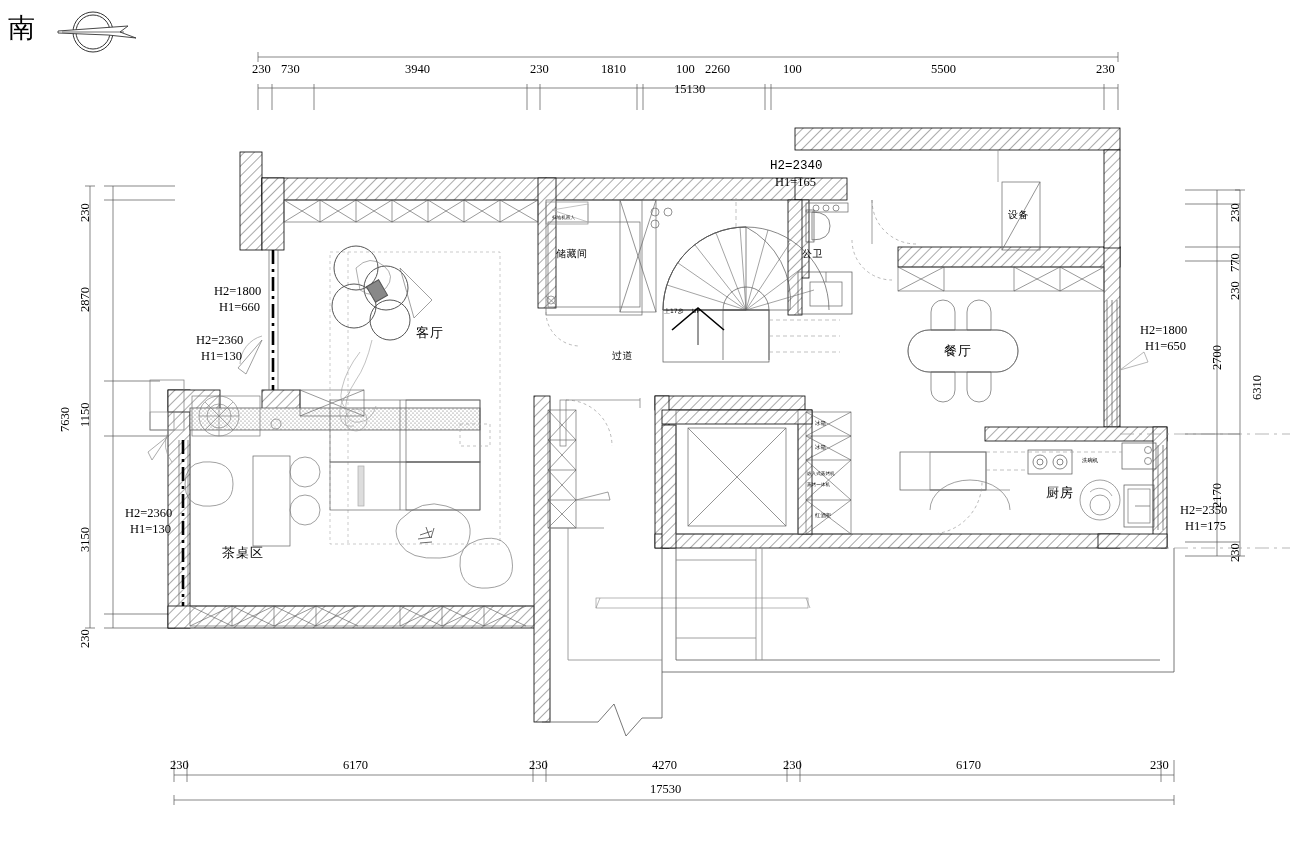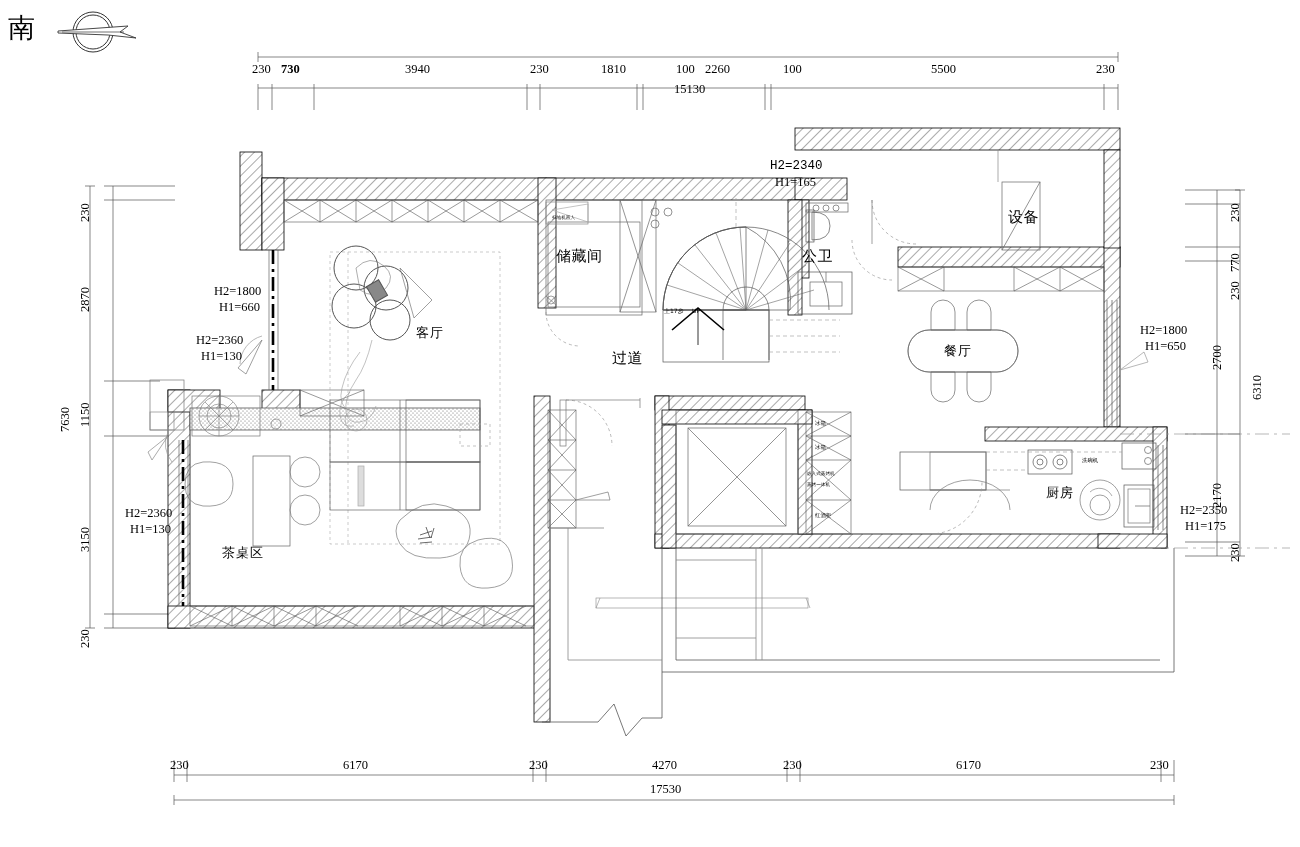--- a/index.html
+++ b/index.html
@@ -1,21 +1,21 @@
 <!DOCTYPE html>
 <html><head>
 <meta charset="utf-8">
 <style>
   html,body{margin:0;padding:0;background:#ffffff;}
   body{width:1300px;height:847px;position:relative;overflow:hidden;
        font-family:"Liberation Serif","DejaVu Serif",serif;color:#000;}
   #plan{position:absolute;left:0;top:0;width:1300px;height:847px;}
   .lbl{position:absolute;white-space:nowrap;line-height:1.15;}
   .room{font-family:"DejaVu Sans","Liberation Sans",sans-serif;font-size:13px;letter-spacing:1px;}
-  .room-sm{font-family:"DejaVu Sans","Liberation Sans",sans-serif;font-size:15px;letter-spacing:0.5px;}
+  .room-sm{font-family:"DejaVu Sans","Liberation Sans",sans-serif;font-size:10px;letter-spacing:0.5px;}
   .ht{font-size:12.5px;font-family:"Liberation Serif",serif;}
   .dim{font-size:12.5px;font-family:"Liberation Serif",serif;}
   .dimv{font-size:12.5px;font-family:"Liberation Serif",serif;
         transform:rotate(-90deg);transform-origin:left top;}
   .tiny{font-family:"DejaVu Sans","Liberation Sans",sans-serif;font-size:5.4px;letter-spacing:0;}
   .tiny2{font-family:"DejaVu Sans","Liberation Sans",sans-serif;font-size:4.6px;letter-spacing:0;}
   .compass{font-family:"DejaVu Sans","Liberation Sans",sans-serif;font-size:27px;}
   .stair-t{font-family:"DejaVu Sans","Liberation Sans",sans-serif;font-size:6px;}
 </style>
 </head>
@@ -539,21 +539,21 @@
     <line x1="1120" y1="434" x2="1290" y2="434"></line>
     <line x1="1120" y1="548" x2="1290" y2="548"></line>
   </g>
 
 </svg>
 
 <div class="lbl compass" style="left:8px;top:12px;">南</div>
 
 <div class="lbl dim" style="left:674px;top:36px;margin-top:46px;">15130</div>
 <div class="lbl dim" style="left:252px;top:62px;">230</div>
-<div class="lbl dim" style="left:281px;top:62px;font-weight:bold;">730</div>
+<div class="lbl dim" style="left:281px;top:62px;">730</div>
 <div class="lbl dim" style="left:405px;top:62px;font-family:Liberation Serif, serif;">3940</div>
 <div class="lbl dim" style="left:530px;top:62px;">230</div>
 <div class="lbl dim" style="left:601px;top:62px;">1810</div>
 <div class="lbl dim" style="left:676px;top:62px;">100</div>
 <div class="lbl dim" style="left:705px;top:62px;">2260</div>
 <div class="lbl dim" style="left:783px;top:62px;">100</div>
 <div class="lbl dim" style="left:931px;top:62px;">5500</div>
 <div class="lbl dim" style="left:1096px;top:62px;">230</div>
 
 <div class="lbl dim" style="left:170px;top:758px;">230</div>

